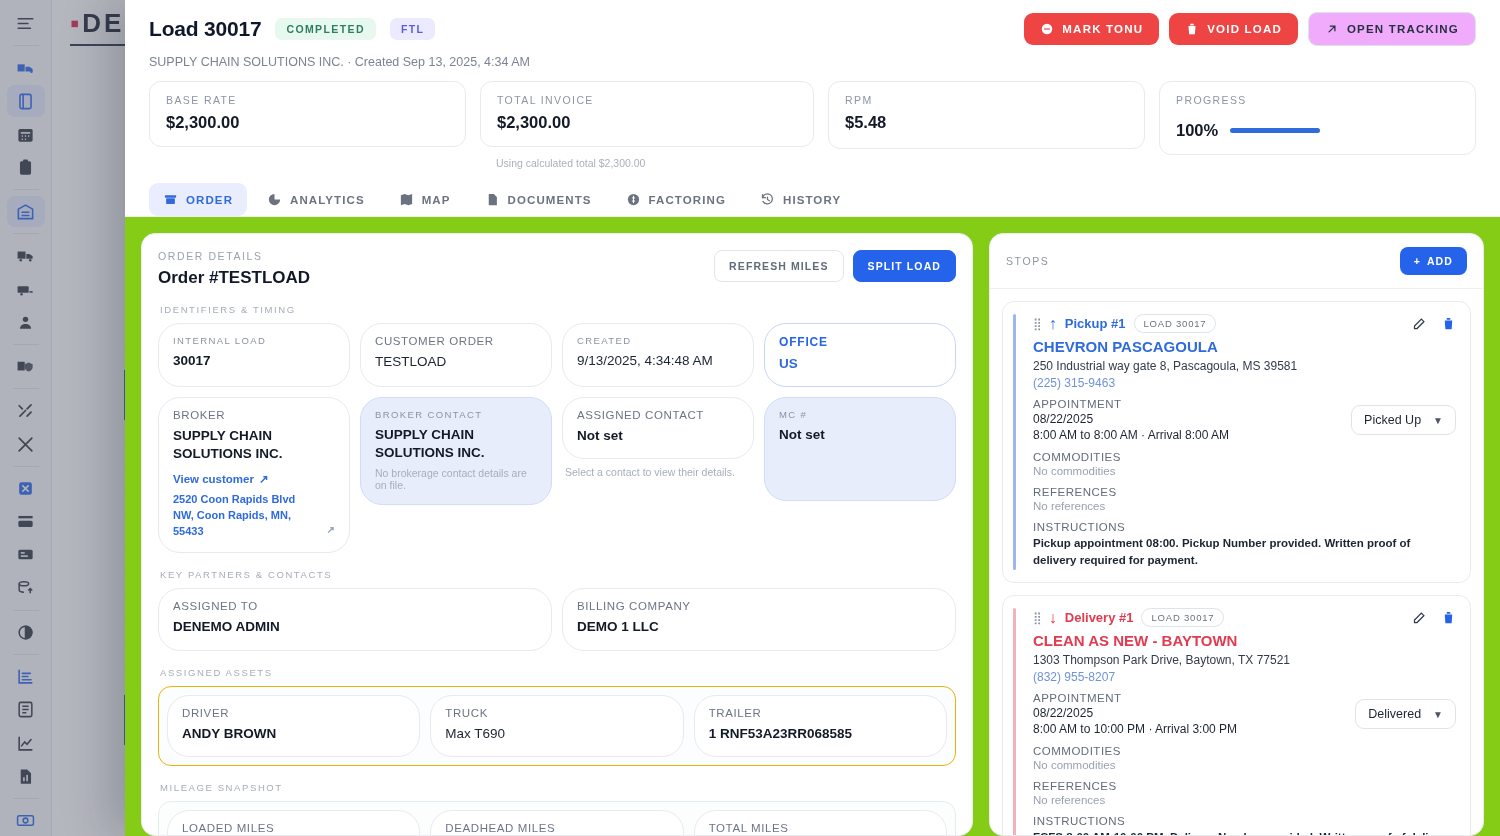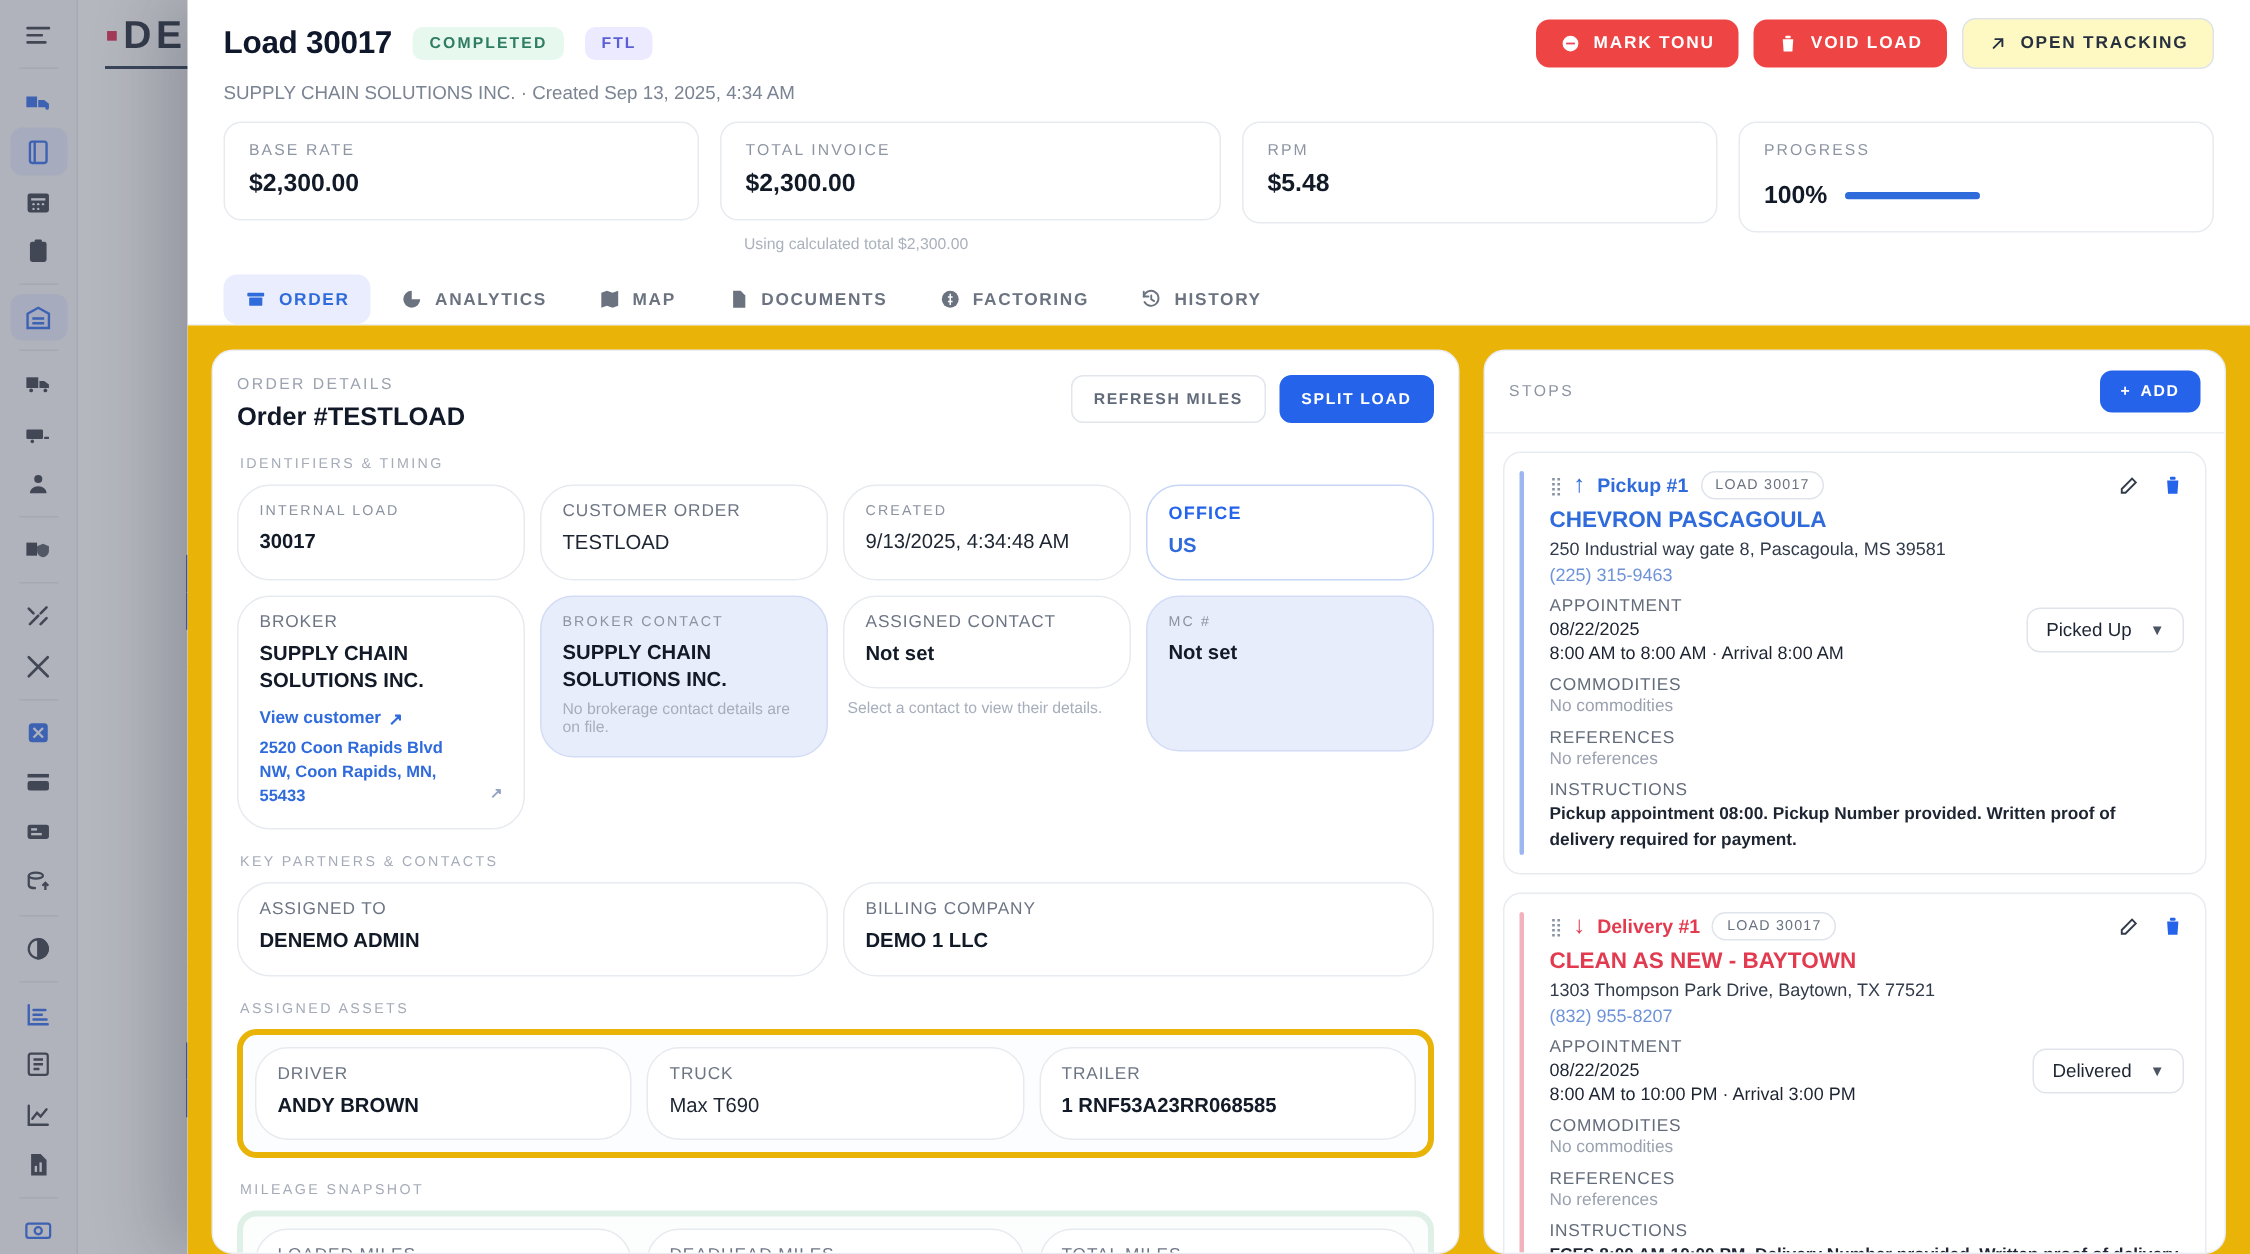--- a/index.html
+++ b/index.html
@@ -75,21 +75,21 @@
   .badge.completed { background: #e7f8ef; color: #2f7d62; }
   .badge.ftl { background: #eceaff; color: #5b5fd6; }
   .mhead-actions { margin-left: auto; display: flex; gap: 10px; align-items: center; }
   .btn {
     display: inline-flex; align-items: center; gap: 8px;
     font-size: 11.5px; font-weight: 700; letter-spacing: 1.2px;
     padding: 9px 16px; border-radius: 9px; border: none; cursor: pointer;
     font-family: inherit;
   }
   .btn-danger { background: #ef4444; color: #fff; }
-  .btn-outline { background: #fef9c3; color: #27303f; border: 1px solid #dfe3e9; }
+  .btn-outline { background: #f0abfc; color: #27303f; border: 1px solid #dfe3e9; }
   .btn svg { width: 14px; height: 14px; }
 
   .m-sub { font-size: 12.5px; color: #7b8493; margin-top: 9px; }
 
   .stats { display: flex; gap: 14px; padding: 12px 24px 0 24px; flex: none; align-items: flex-start; }
   .stat {
     border: 1px solid #e7eaef; border-radius: 12px; background: #fff;
     padding: 12px 16px 14px 16px; min-height: 56px;
   }
   .stat.w1 { width: 334px; }
@@ -106,21 +106,21 @@
 
   .tabs { display: flex; gap: 6px; padding: 14px 24px 0 24px; border-bottom: 1px solid #edeff3; flex: none; }
   .tab {
     display: inline-flex; align-items: center; gap: 8px;
     font-size: 11.5px; font-weight: 700; letter-spacing: 1.1px;
     padding: 9px 14px; border-radius: 9px; color: #6b7380; cursor: pointer;
   }
   .tab.active { background: #e9edfd; color: #2f6bdb; }
   .tab svg { width: 15px; height: 15px; }
 
-  .body { flex: 1; display: flex; gap: 16px; padding: 16px 16px 0 16px; overflow: hidden; background: #eab308; }
+  .body { flex: 1; display: flex; gap: 16px; padding: 16px 16px 0 16px; overflow: hidden; background: #84cc16; }
 
   
   .panel {
     border: 1px solid #e9ecf1; border-radius: 14px; background: #fff;
     overflow: hidden;
   }
   .left { width: 832px; flex: none; padding: 16px 16px 0 16px; }
   .od-head { display: flex; align-items: flex-start; }
   .od-kick { font-size: 10.5px; letter-spacing: 1.6px; color: #9aa2af; }
   .od-title { font-size: 17px; font-weight: 700; color: #111827; margin-top: 6px; }
@@ -144,21 +144,21 @@
   .f-l.blue { color: #2563eb; font-size: 12px; font-weight: 600; letter-spacing: 0.8px; }
   .f-v { font-size: 13.5px; font-weight: 700; color: #121a27; margin-top: 6px; line-height: 1.35; }
   .f-v.blue { color: #2f6bdb; font-weight: 600; }
   .f-v.norm { font-weight: 400; color: #1d2532; }
   .f-link { font-size: 11.5px; font-weight: 700; color: #2f6bdb; margin-top: 8px; display: inline-flex; gap: 5px; align-items: center; }
   .f-addr { font-size: 11px; font-weight: 700; color: #2f6bdb; margin-top: 5px; line-height: 1.45; position: relative; padding-right: 18px; }
   .f-addr .arw { position: absolute; right: 0; bottom: 2px; font-size: 10px; color: #94a3c4; }
   .f-note { font-size: 10.5px; color: #a7aebb; margin-top: 4px; }
   .under-note { font-size: 10.5px; color: #a7aebb; margin-top: 7px; padding-left: 3px; }
 
-  .group-wrap { border: 4px solid #eab308; border-radius: 13px; padding: 8px; background: #fcfdff; }
+  .group-wrap { border: 1px solid #eab308; border-radius: 13px; padding: 8px; background: #fcfdff; }
   .group-wrap.green { border-color: #dff0e7; background: #fbfefc; }
 
   
   .right { flex: 1; display: flex; flex-direction: column; }
   .stops-head {
     display: flex; align-items: center; padding: 13px 16px;
     border-bottom: 1px solid #edeff3;
   }
   .stops-lbl { font-size: 10.5px; letter-spacing: 1.6px; color: #8d95a3; }
   .btn-add {

